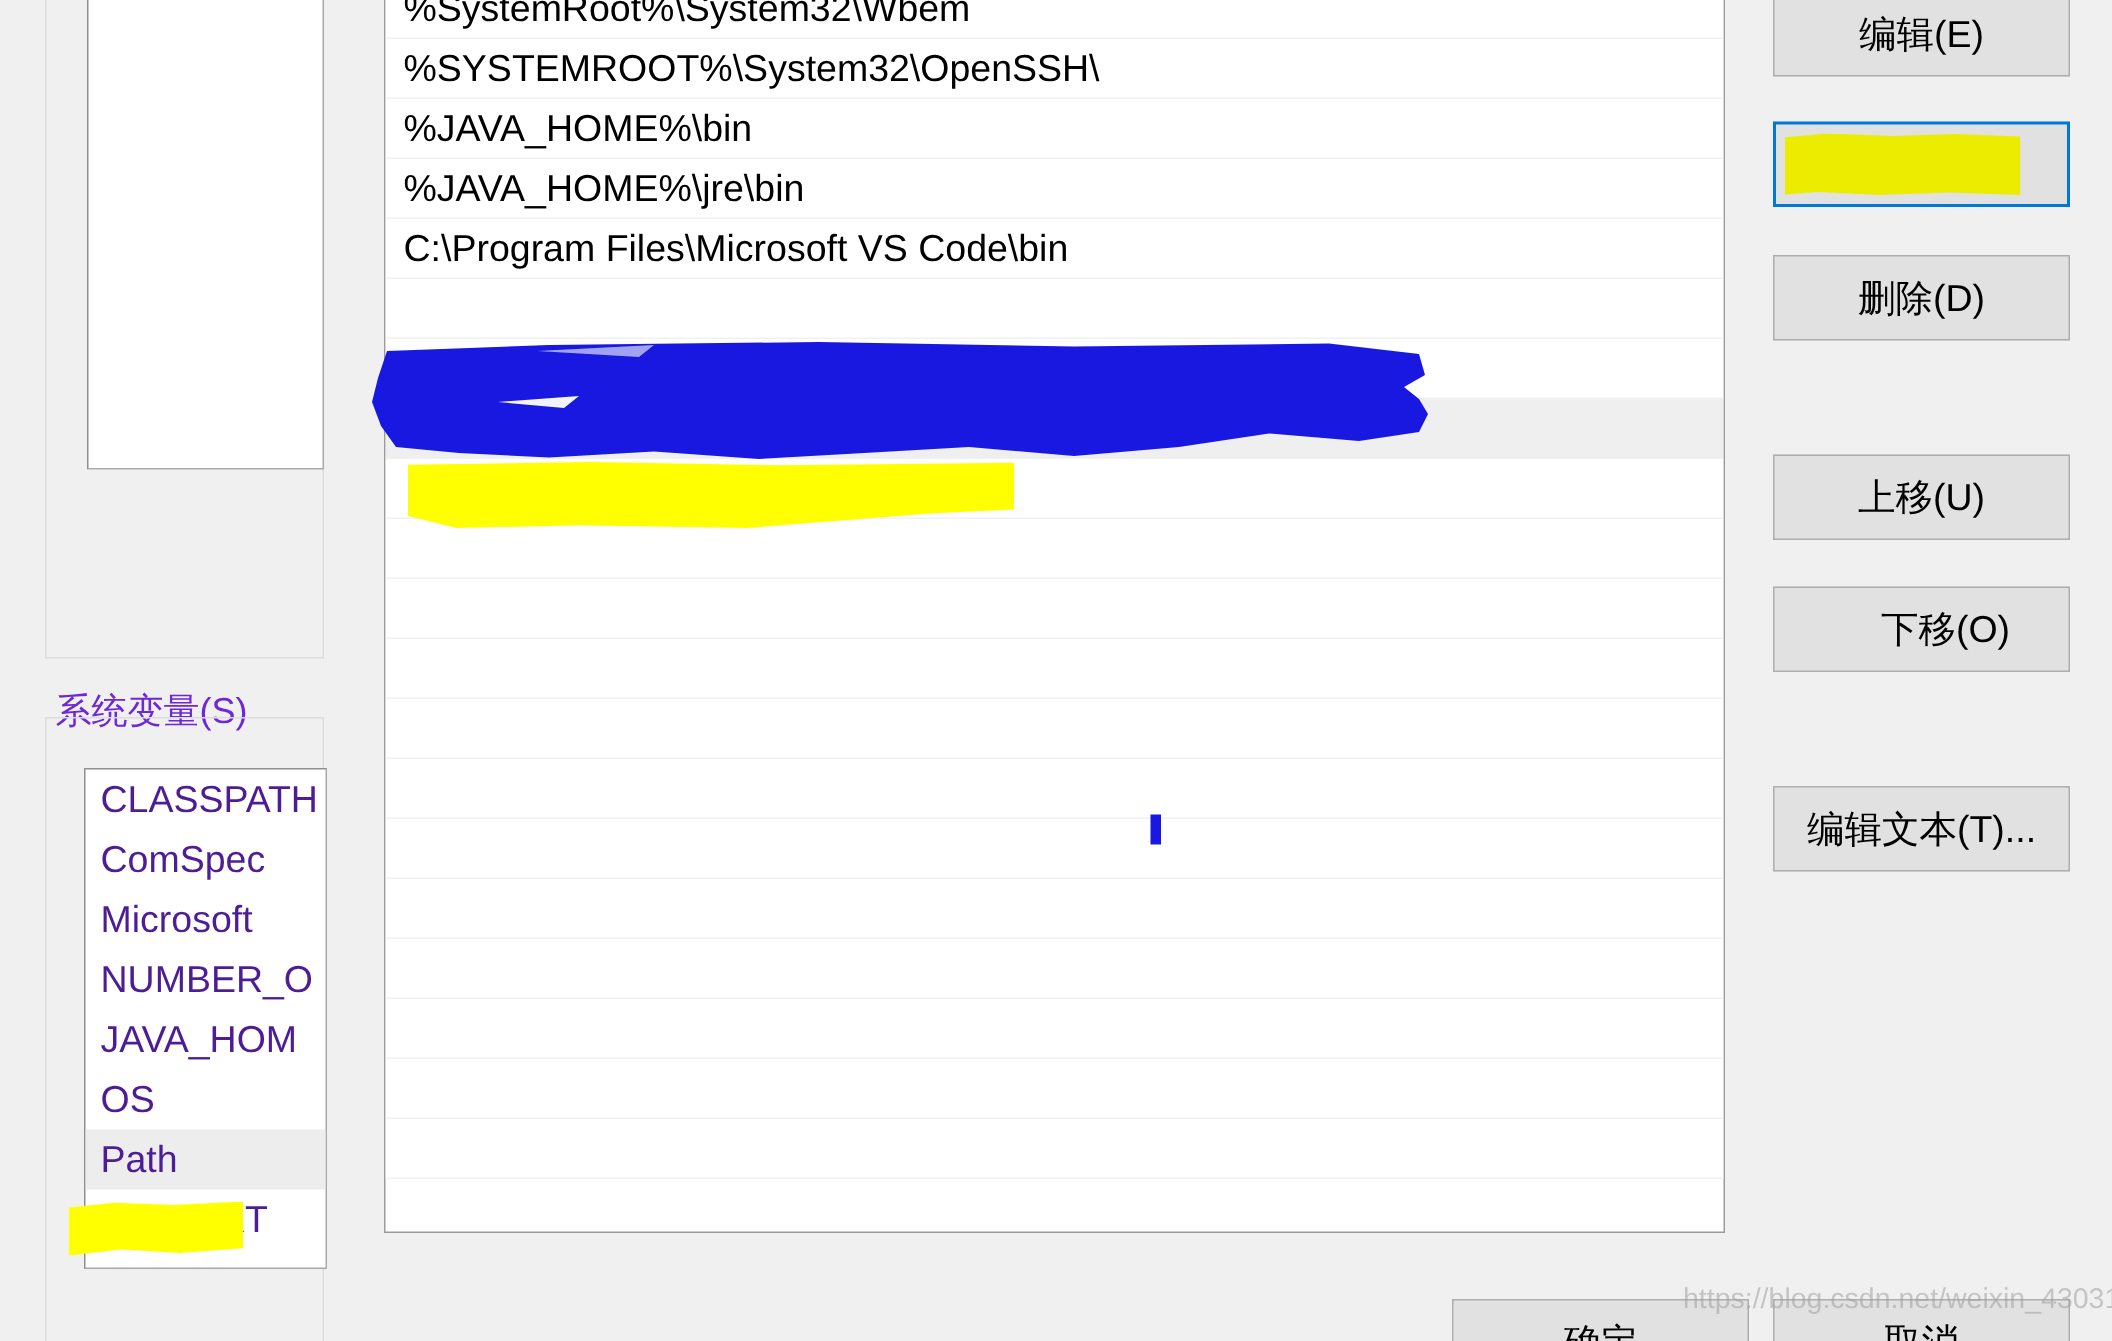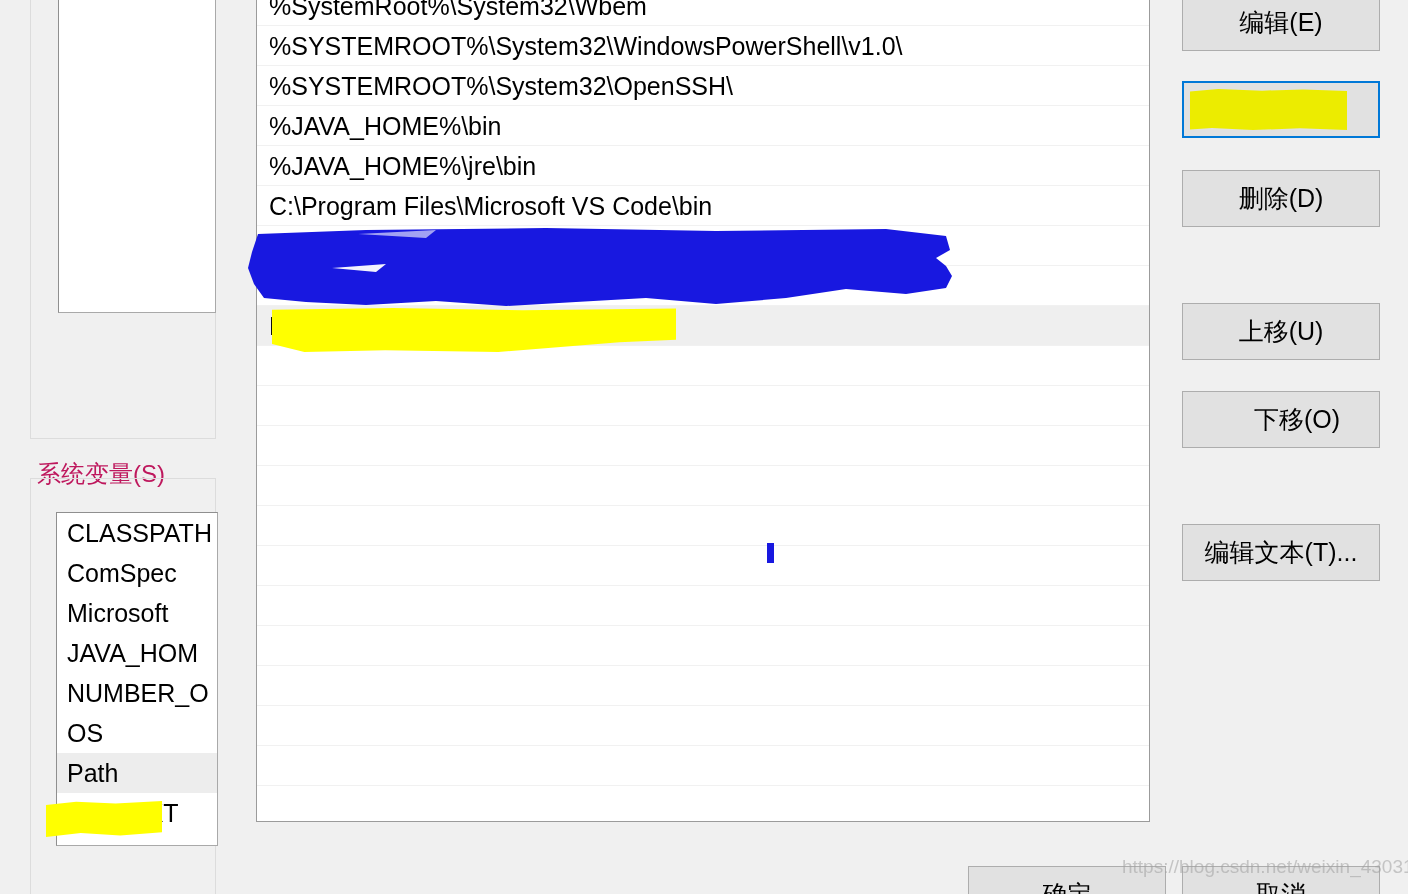--- a/index.html
+++ b/index.html
@@ -26,36 +26,36 @@
     overflow:hidden;
   }
   .ulist-row{
     height:40px;line-height:40px;
     font-size:25px;color:#000;
     padding-left:10px;white-space:nowrap;
     box-sizing:border-box;
   }
 
   #system-vars-label{
-    left:37px;top:458px;font-size:24px;color:#be185d;white-space:nowrap;
+    left:37px;top:458px;font-size:24px;color:#6d28d9;white-space:nowrap;
   }
   #system-group-frame{
     left:30px;top:478px;width:184px;height:460px;
     border:1px solid #dcdcdc;
   }
   #system-list-panel{
     left:56px;top:512px;width:160px;height:332px;
     background:#ffffff;
     border:1px solid #a9a9a9;
     border-top-color:#8f8f8f;border-left-color:#8f8f8f;
     overflow:hidden;
   }
   .slist-row{
     height:40px;line-height:40px;
-    font-size:25px;color:#000000;
+    font-size:25px;color:#4c1d95;
     padding-left:10px;white-space:nowrap;
     box-sizing:border-box;
   }
   .slist-row.alt{background:#ededed;}
   .slist-row.header{color:#111;}
 
   
   #path-list-panel{
     left:256px;top:-14px;width:892px;height:835px;
     background:#ffffff;
@@ -150,30 +150,29 @@
   <div class="ulist-row"></div>
 </div>
 
 <div class="abs" id="system-vars-label">系统变量(S)</div>
 <div class="abs" id="system-group-frame"></div>
 
 <div class="abs" id="system-list-panel">
   <div class="slist-row"><span>CLASSPATH</span></div>
   <div class="slist-row"><span>ComSpec</span></div>
   <div class="slist-row"><span>Microsoft</span></div>
+  <div class="slist-row"><span>NUMBER_O</span></div>
   <div class="slist-row"><span>JAVA_HOM</span></div>
-  <div class="slist-row"><span>NUMBER_O</span></div>
   <div class="slist-row"><span>OS</span></div>
   <div class="slist-row alt"><span>Path</span></div>
   <div class="slist-row"><span>PATHEXT</span></div>
 </div>
 
 <div class="abs" id="path-list-panel">
   <div class="path-row"><span>%SystemRoot%\System32\Wbem</span></div>
-  <div class="path-row"><span>%SYSTEMROOT%\System32\WindowsPowerShell\v1.0\</span></div>
   <div class="path-row"><span>%SYSTEMROOT%\System32\OpenSSH\</span></div>
   <div class="path-row"><span>%JAVA_HOME%\bin</span></div>
   <div class="path-row"><span>%JAVA_HOME%\jre\bin</span></div>
   <div class="path-row"><span>C:\Program Files\Microsoft VS Code\bin</span></div>
   <div class="path-row"><span></span></div>
   <div class="path-row"><span></span></div>
   <div class="path-row selected"><span>D:\ProgramFiles\mingw64\bin</span></div>
   <div class="path-row blank"></div>
   <div class="path-row blank"></div>
   <div class="path-row blank"></div>

